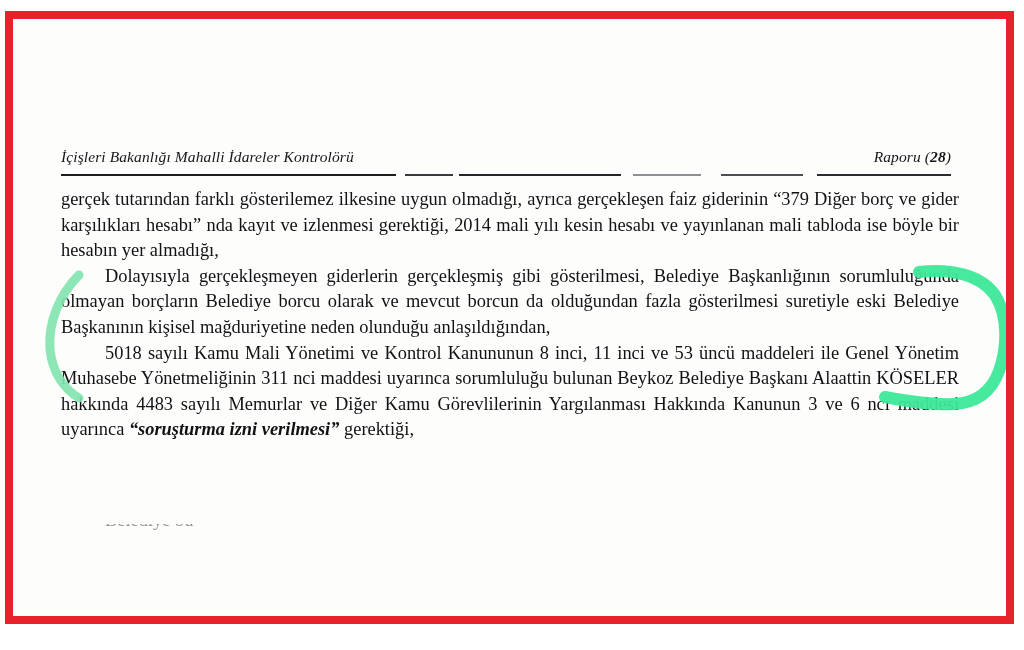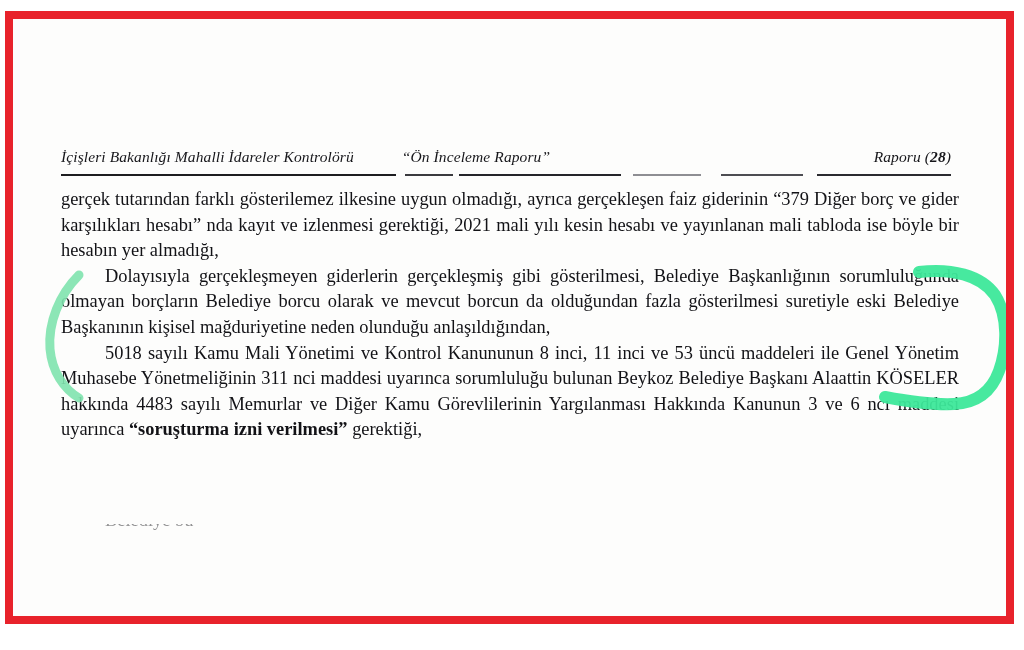--- a/index.html
+++ b/index.html
@@ -95,21 +95,21 @@
     color: #121216;
     text-align: justify;
     text-justify: inter-word;
   }
   .para {
     margin: 0;
     text-align: justify;
     text-justify: inter-word;
   }
   .para.indented { text-indent: 44px; }
-  .para .b { font-weight: bold; }
+  .para .b { font-weight: bold; font-style: italic; }
 
   
   #clipped-line {
     position: absolute;
     left: 48px;
     top: 505px;
     width: 560px;
     height: 9px;
     overflow: hidden;
     opacity: 0.45;
@@ -137,31 +137,30 @@
 </head>
 <body>
 
 <div id="red-frame"></div>
 
 <div id="scan-page">
 
   <div id="doc-header">
     <div class="hdr-row">
       <span class="hdr-left">İçişleri Bakanlığı Mahalli İdareler Kontrolörü</span>
-      <span class="hdr-center">“Ön İnceleme Raporu”</span>
       <span class="hdr-right">
         <span>Raporu (</span><span class="pg-num">28</span><span>)</span>
       </span>
     </div>
   </div>
   <div id="hdr-underline"></div>
 
   <div id="doc-body">
 
-    <p class="para">gerçek tutarından farklı gösterilemez ilkesine uygun olmadığı, ayrıca gerçekleşen faiz giderinin “379 Diğer borç ve gider karşılıkları hesabı” nda kayıt ve izlenmesi gerektiği, 2021 mali yılı kesin hesabı ve yayınlanan mali tabloda ise böyle bir hesabın yer almadığı,</p>
+    <p class="para">gerçek tutarından farklı gösterilemez ilkesine uygun olmadığı, ayrıca gerçekleşen faiz giderinin “379 Diğer borç ve gider karşılıkları hesabı” nda kayıt ve izlenmesi gerektiği, 2014 mali yılı kesin hesabı ve yayınlanan mali tabloda ise böyle bir hesabın yer almadığı,</p>
 
     <p class="para indented">Dolayısıyla gerçekleşmeyen giderlerin gerçekleşmiş gibi gösterilmesi, Belediye Başkanlığının sorumluluğunda olmayan borçların Belediye borcu olarak ve mevcut borcun da olduğundan fazla gösterilmesi suretiyle eski Belediye Başkanının kişisel mağduriyetine neden olunduğu anlaşıldığından,</p>
 
     <p class="para indented"><span>5018 sayılı Kamu Mali Yönetimi ve Kontrol Kanununun 8 inci, 11 inci ve 53 üncü maddeleri ile Genel Yönetim Muhasebe Yönetmeliğinin 311 nci maddesi uyarınca sorumluluğu bulunan Beykoz Belediye Başkanı Alaattin KÖSELER hakkında 4483 sayılı Memurlar ve Diğer Kamu Görevlilerinin Yargılanması Hakkında Kanunun 3 ve 6 ncı maddesi uyarınca </span><span class="b">“soruşturma izni verilmesi”</span><span> gerektiği,</span></p>
   </div>
 
   <div id="clipped-line">
     <div class="inner">Belediye bu</div>
   </div>
 

